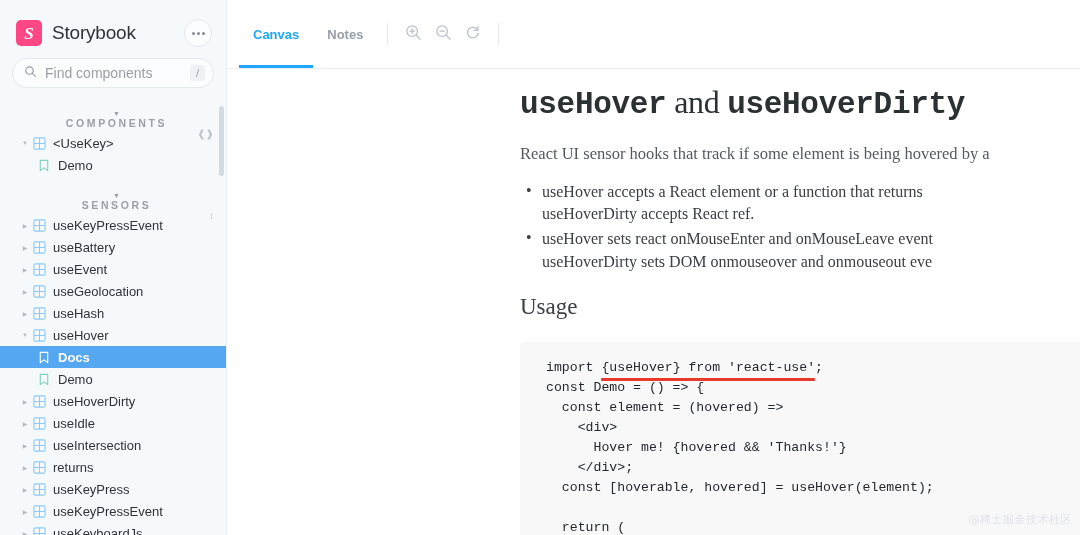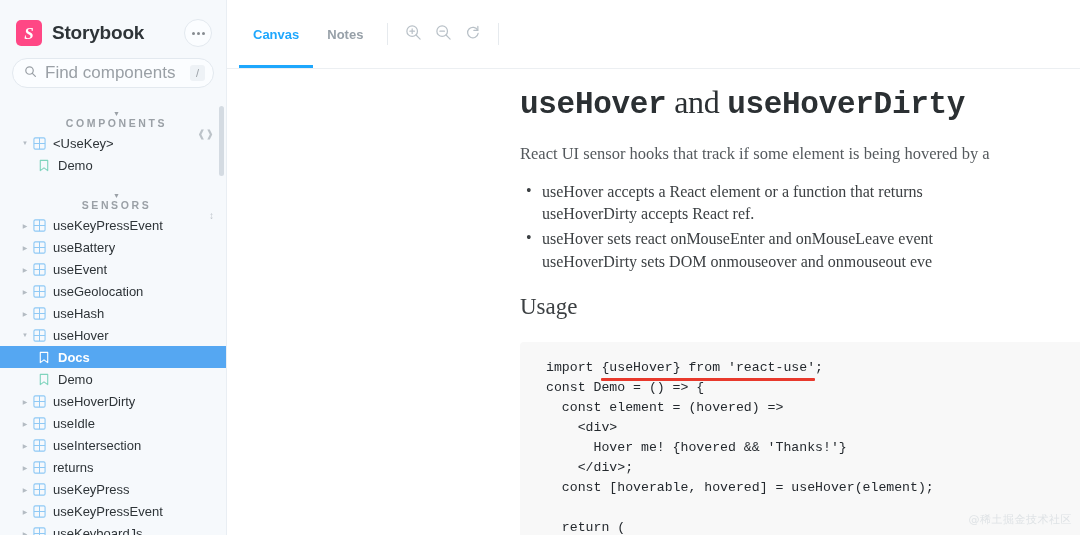--- a/index.html
+++ b/index.html
@@ -30,21 +30,21 @@
     background: #ff4785;
     display: flex; align-items: center; justify-content: center;
     flex: 0 0 26px;
   }
   .sb-logo span {
     color: #fff; font-weight: 700; font-size: 17px;
     font-family: "Liberation Serif", serif;
     font-style: italic; line-height: 1;
   }
   .sb-title {
-    font-size: 19px; font-weight: 700; color: #2e3438;
+    font-size: 19px; font-weight: 400; color: #2e3438;
     margin-left: 10px; letter-spacing: -0.2px;
     font-family: "Liberation Sans", sans-serif;
   }
   .sb-menu-btn {
     margin-left: auto;
     width: 28px; height: 28px; border-radius: 50%;
     border: 1px solid #e3e9ef; background: #fbfdff;
     display: flex; align-items: center; justify-content: center;
     cursor: pointer;
   }
@@ -53,21 +53,21 @@
 
   .search-wrap { padding: 0 12px 12px 12px; }
   .search-box {
     display: flex; align-items: center;
     height: 30px; border: 1px solid #e3e9ef; border-radius: 16px;
     background: #fbfdff; padding: 0 8px 0 11px;
   }
   .search-box svg { flex: 0 0 13px; }
   .search-input {
     border: 0; outline: 0; background: transparent;
-    font-size: 17px; color: #1d4ed8; margin-left: 8px;
+    font-size: 14px; color: #1d4ed8; margin-left: 8px;
     flex: 1 1 auto; width: 10px;
     font-family: "Liberation Sans", sans-serif;
   }
   .search-input::placeholder { color: #9aa0a6; }
   .slash-key {
     font-size: 11px; color: #9aa0a6; background: #eef2f6;
     border-radius: 3px; padding: 1px 6px; line-height: 14px;
   }
 
   .tree { padding-left: 0; }

